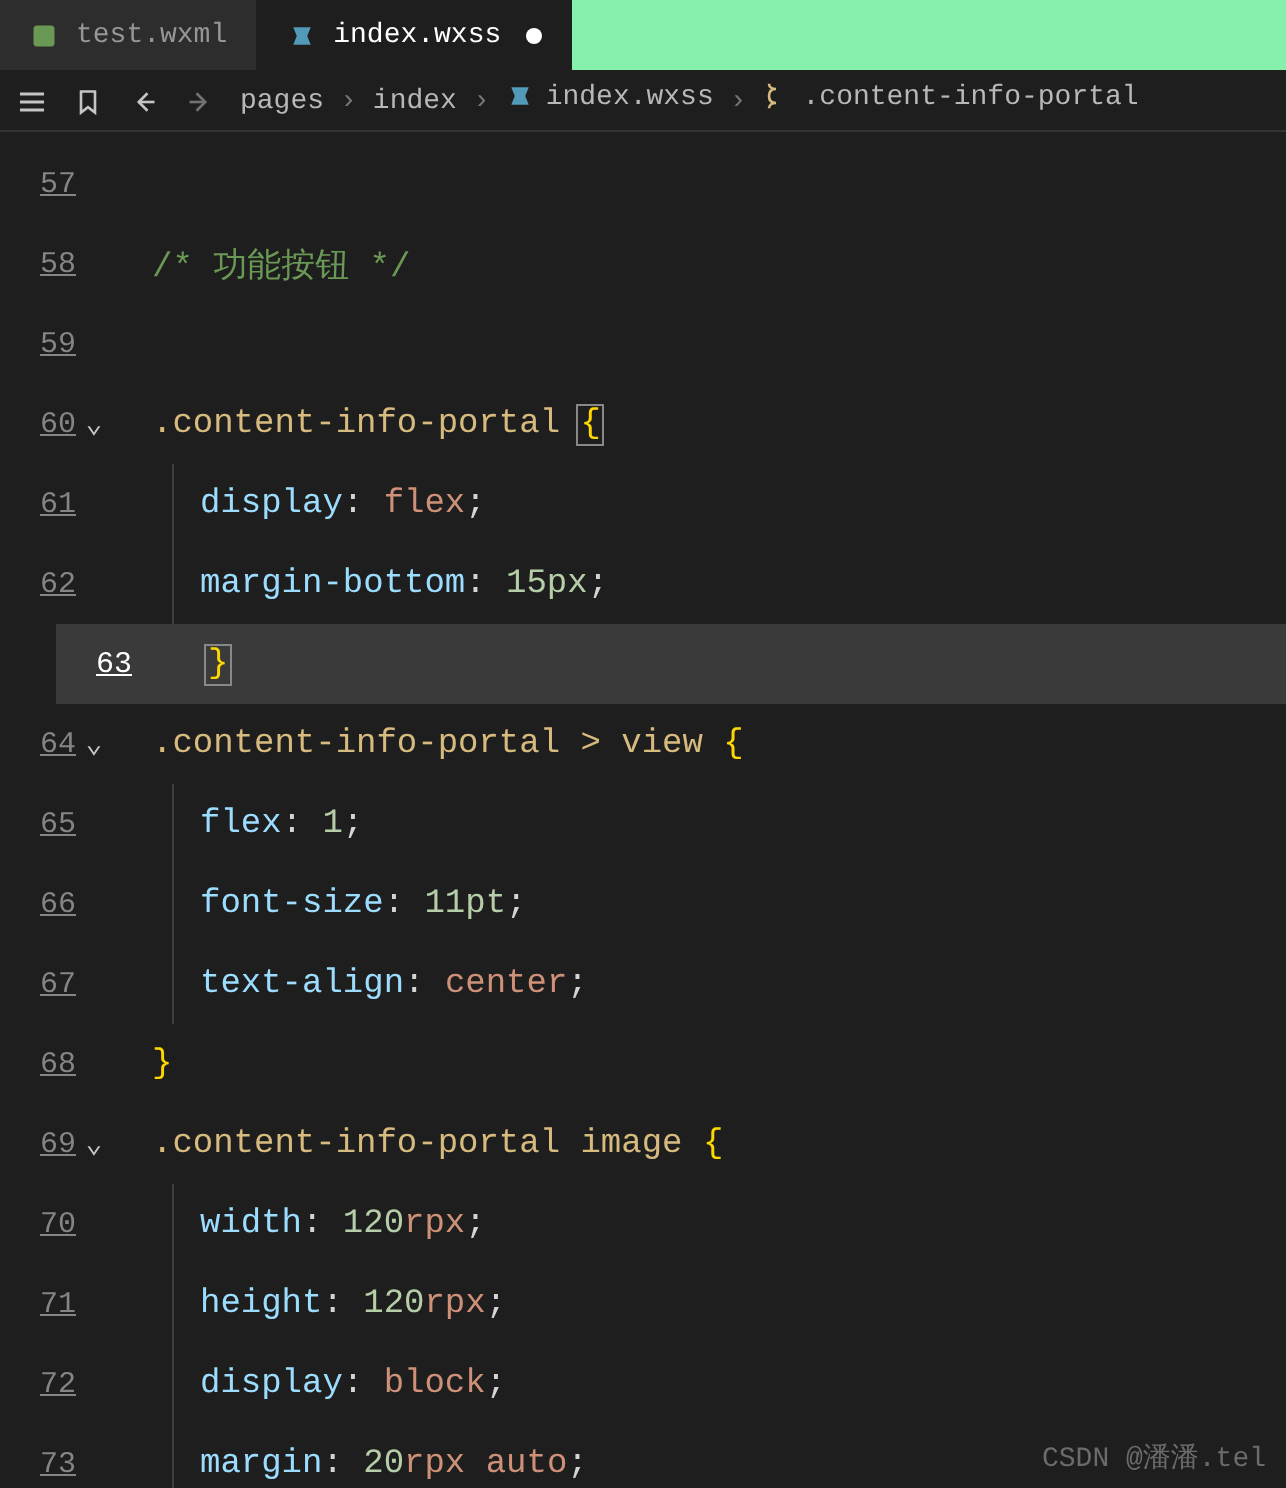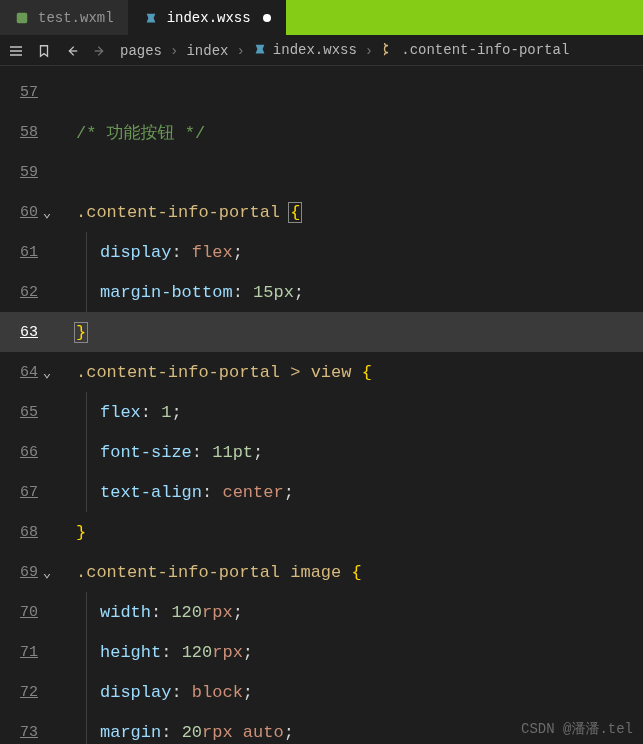--- a/index.html
+++ b/index.html
@@ -7,21 +7,21 @@
       width: 643px;
       height: 744px;
       background: #1e1e1e;
       font-family: Consolas, 'Courier New', monospace;
       overflow: hidden;
       color: #d4d4d4;
       position: relative;
     }
     .tabs {
       display: flex;
-      background: #84cc16;
+      background: #86efac;
       height: 36px;
       border-bottom: 1px solid #1e1e1e;
     }
     .tab {
       display: flex;
       align-items: center;
       gap: 8px;
       padding: 0 14px;
       font-size: 14px;
       color: #969696;
@@ -57,21 +57,21 @@
     .editor {
       display:flex; flex-direction:column;
       padding-top: 6px;
     }
     .line {
       display:flex; align-items:center;
       height: 40px; padding-left: 56px; position:relative;
       font-size: 17px;
       white-space: pre;
     }
-    .line.current { background:#3a3a3a; }
+    .line.current { background:#3a3a3a;margin-left:28px; }
     .line-number {
       position:absolute; left:0; width:38px; text-align:right;
       color:#858585; font-size:15px;text-decoration:underline;
     }
     .line.current .line-number { color:#fff; background:#3a3a3a; padding-right:0; }
     .gutter-chev {
       position:absolute; left:40px; width:14px; text-align:center;
       color:#c5c5c5; font-size:14px;
     }
     .indent-guide {

